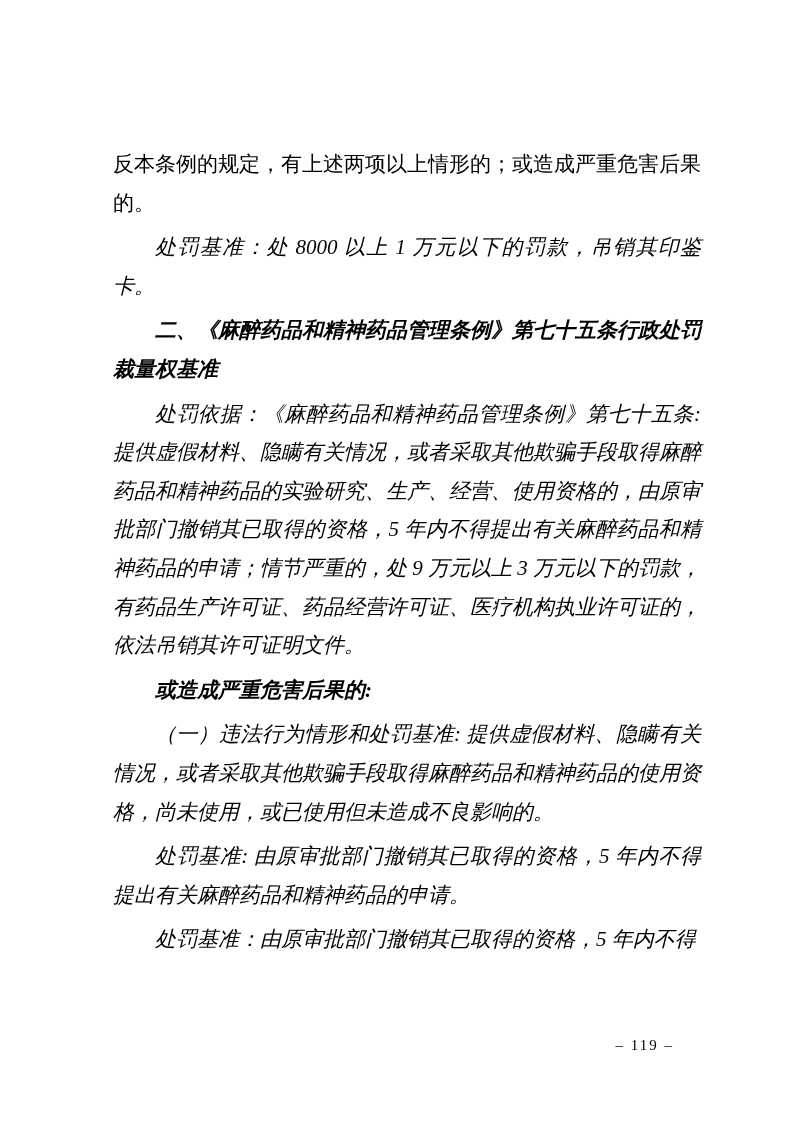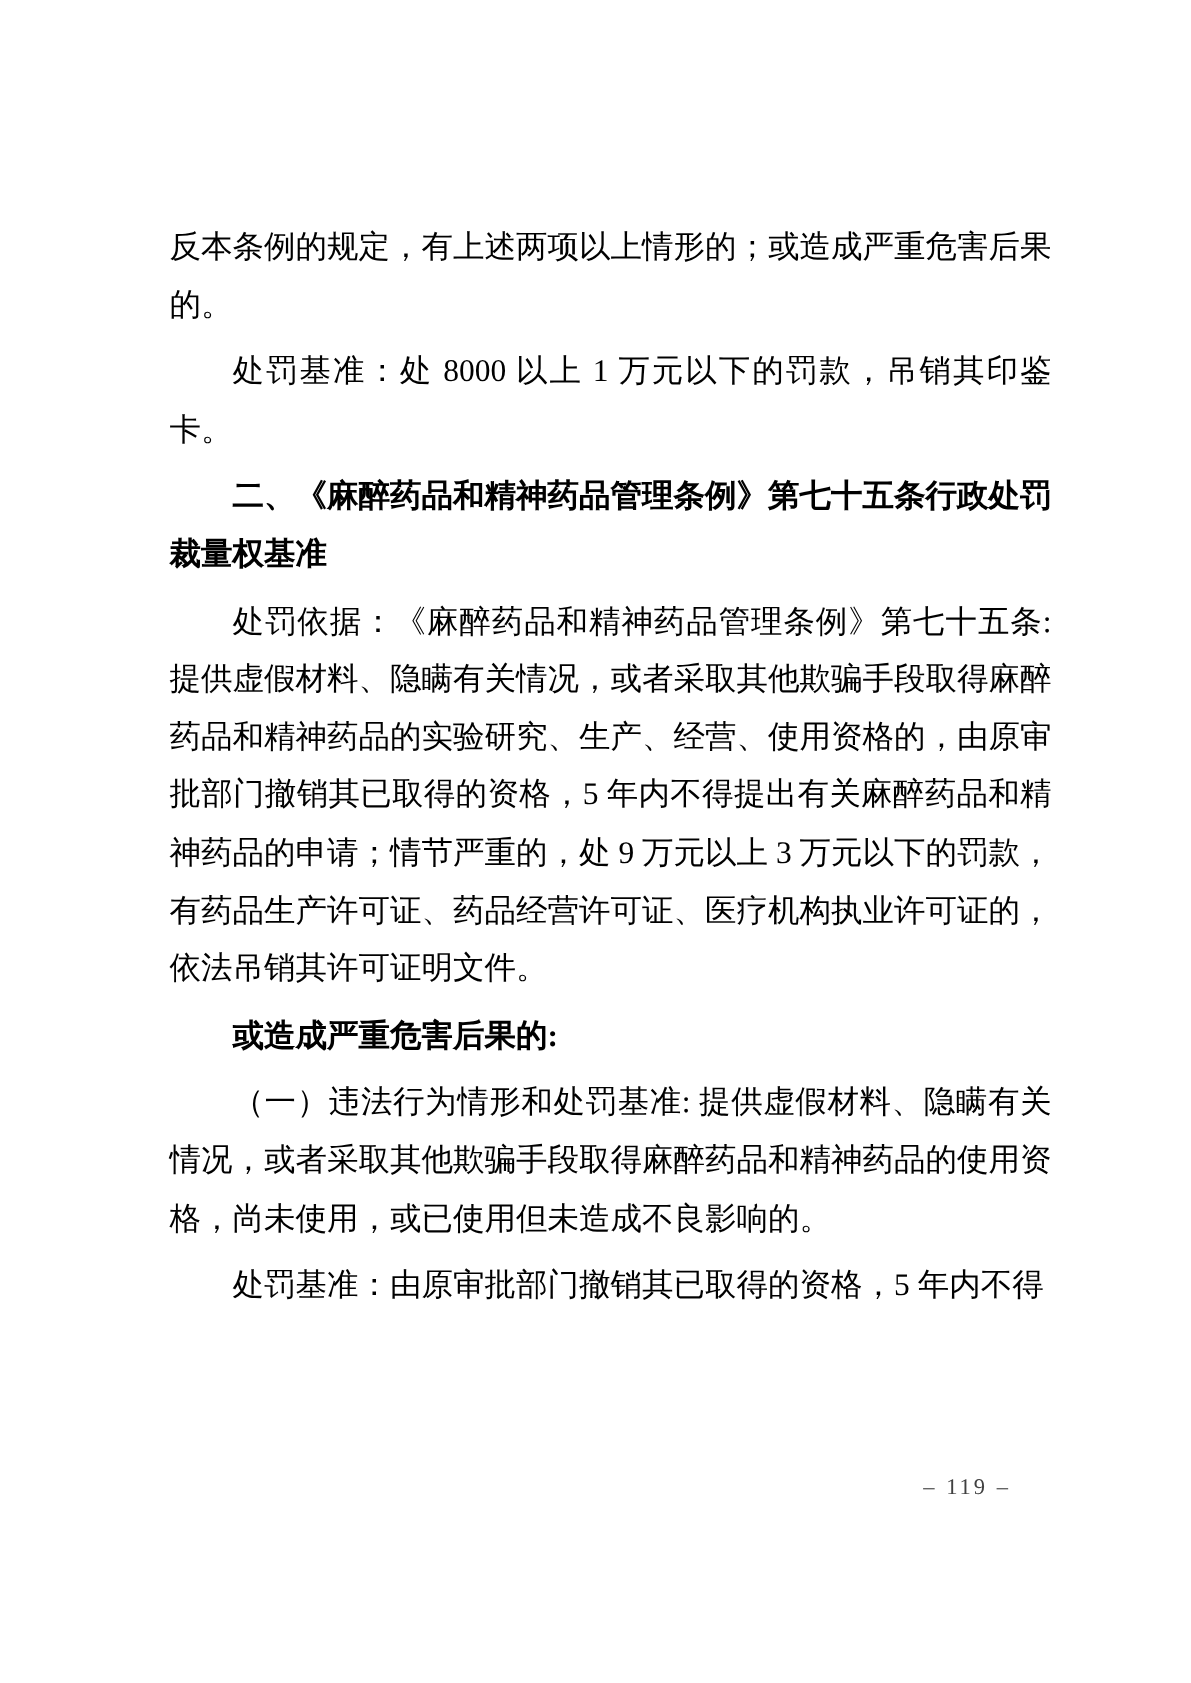--- a/index.html
+++ b/index.html
@@ -22,39 +22,40 @@
     top: 136px;
     width: 600px;
     font-size: 21px;
     line-height: 38.6px;
   }
   .para {
     text-align: justify;
     text-justify: inter-ideograph;
     word-break: break-all;
   }
-  .para.indent { text-indent: 2em; }
+  .para.indent { text-indent: 2em; font-style: italic; }
   .para.bold { font-weight: bold; }
   .page-number {
     position: absolute;
-    top: 978px;
+    top: 1031px;
     right: 120px;
     font-size: 15px;
     letter-spacing: 2px;
-    color: #404040;
+    color: #000000;
     font-family: "Liberation Serif", serif;
   }
 </style>
 </head>
 <body>
 
 <div class="page">
   <div class="content">
     <p class="para">反本条例的规定，有上述两项以上情形的；或造成严重危害后果的。</p>
     <p class="para indent">处罚基准：处 8000 以上 1 万元以下的罚款，吊销其印鉴卡。</p>
     <p class="para indent bold">二、《麻醉药品和精神药品管理条例》第七十五条行政处罚裁量权基准</p>
     <p class="para indent">处罚依据：《麻醉药品和精神药品管理条例》第七十五条: 提供虚假材料、隐瞒有关情况，或者采取其他欺骗手段取得麻醉药品和精神药品的实验研究、生产、经营、使用资格的，由原审批部门撤销其已取得的资格，5 年内不得提出有关麻醉药品和精神药品的申请；情节严重的，处 9 万元以上 3 万元以下的罚款，有药品生产许可证、药品经营许可证、医疗机构执业许可证的，依法吊销其许可证明文件。</p>
     <p class="para indent bold">或造成严重危害后果的:</p>
     <p class="para indent">（一）违法行为情形和处罚基准: 提供虚假材料、隐瞒有关情况，或者采取其他欺骗手段取得麻醉药品和精神药品的使用资格，尚未使用，或已使用但未造成不良影响的。</p>
+    <p class="para indent">处罚基准: 由原审批部门撤销其已取得的资格，5 年内不得提出有关麻醉药品和精神药品的申请。</p>
     <p class="para indent">处罚基准：由原审批部门撤销其已取得的资格，5 年内不得</p>
   </div>
   <div class="page-number">– 119 –</div>
 </div>
 
 </body></html>

